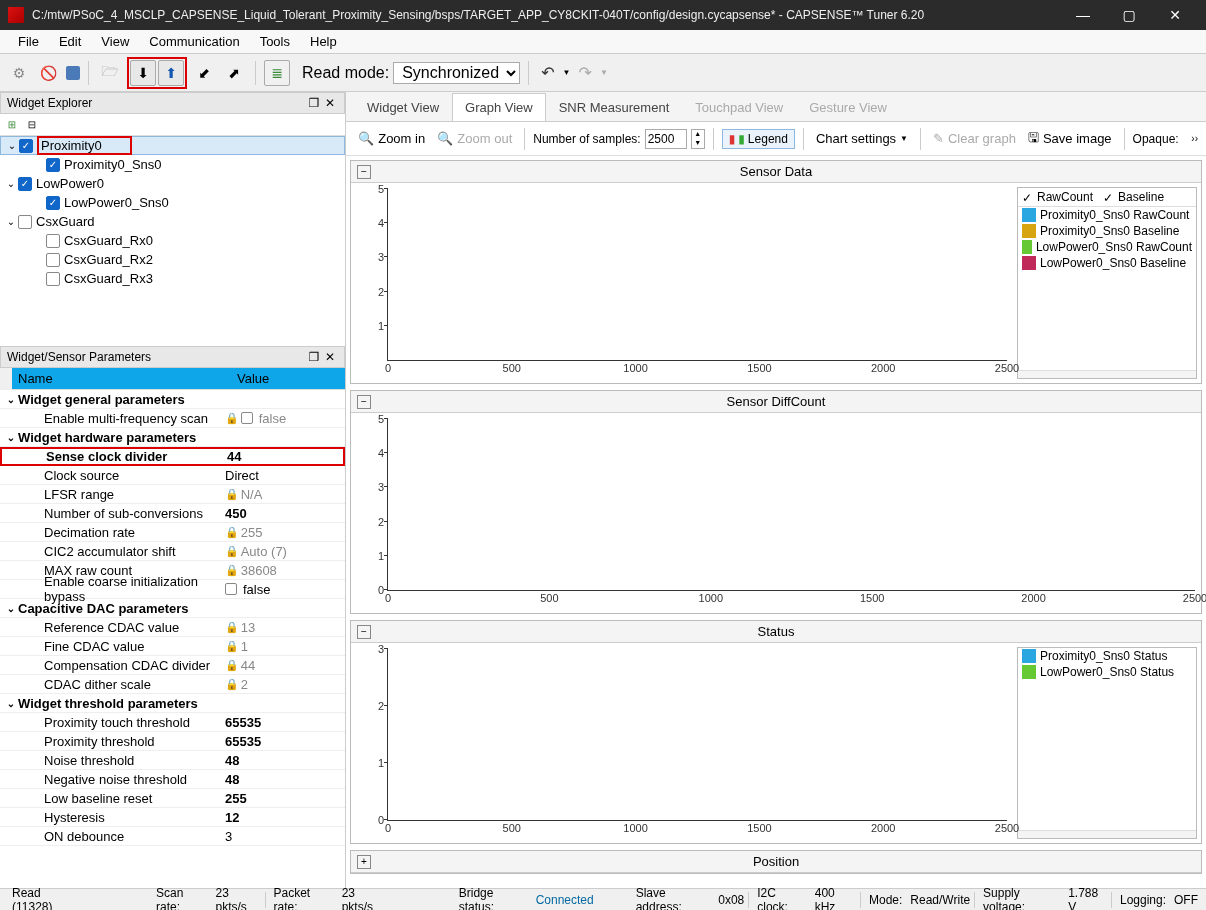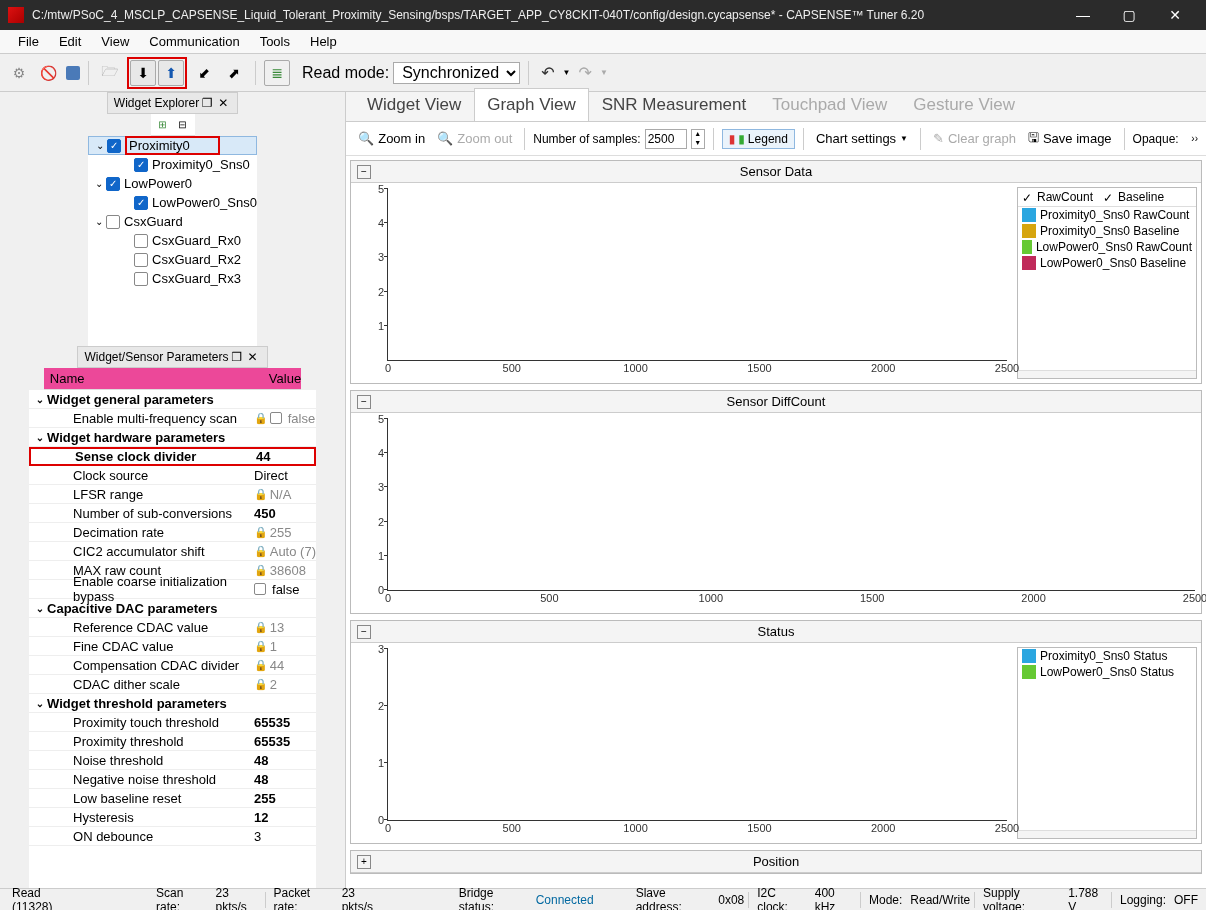--- a/index.html
+++ b/index.html
@@ -16,54 +16,54 @@
   .tool-bar { background: #f0f0f0; height: 38px; display: flex; align-items: center; padding: 0 6px; border-bottom: 1px solid #ccc; gap: 4px; }
   .tb-btn { width: 26px; height: 26px; display: flex; align-items: center; justify-content: center; border-radius: 2px; font-size: 14px; }
   .tb-sep { width: 1px; height: 24px; background: #ccc; margin: 0 4px; }
   .tb-box-red { border: 2px solid #d00; display: flex; padding: 0px; }
   .tb-label { font-size: 16px; margin-left: 8px; }
   select { font-size: 16px; height: 22px; border: 1px solid #aaa; background: #fff; padding: 0 4px;}
   .arrow-btn { font-size: 16px; color: #333; padding: 0 4px;}
 
   .main-row { height: 796px; display: flex; }
 
-  .left-col { width: 346px; display: flex; flex-direction: column; border-right: 1px solid #ccc; align-items: center; }
+  .left-col { width: 346px; display: flex; flex-direction: column; border-right: 1px solid #ccc; }
   .panel-hdr { background: #e8e8e8; border: 1px solid #ccc; height: 22px; display: flex; align-items: center; padding: 0 6px; font-size: 12px;}
   .panel-hdr .hdr-title { flex: 1; }
   .panel-hdr .hdr-icon { width: 16px; text-align: center; font-size: 12px;}
   .mini-icons { height: 22px; display: flex; align-items: center; padding: 0 4px; gap: 4px; background: #fff; border-bottom:1px solid #ddd;}
   .mini-icons .mi { width: 16px; height: 16px; font-size: 10px; display:flex;align-items:center;justify-content:center;}
 
   .tree { background: #fff; flex: 0 0 210px; overflow: auto; font-size: 13px; }
   .tree-row { height: 19px; display: flex; align-items: center; padding-left: 4px; white-space: nowrap;}
   .tree-row.sel { background: #d8e9f8; border:1px solid #8fb8e0;}
   .tree-row .tw { width: 14px; text-align: center; font-size: 10px;}
   .tree-row .cb { width: 14px; height: 14px; border: 1px solid #888; border-radius: 2px; margin-right: 4px; display: inline-flex; align-items:center; justify-content:center; font-size:10px;}
   .tree-row .cb.chk { background: #1066c9; border-color: #1066c9; color:#fff;}
 
-  .params-hdr-row { display: flex; background: #ec4899; border-bottom: 1px solid #ddd; height: 22px; align-items:center;}
+  .params-hdr-row { display: flex; background: #0ea5e9; border-bottom: 1px solid #ddd; height: 22px; align-items:center;margin-left:12px;}
   .params-hdr-row .col1 { width: 225px; padding-left: 6px; font-size: 13px;}
   .params-hdr-row .col2 { flex: 1; font-size: 13px;}
   .params { background: #fff; flex: 1; overflow: auto; font-size: 13px;}
   .prow { display: flex; height: 19px; align-items: center; border-bottom: 1px solid #eee;}
   .prow.group { background: #fff; font-weight: bold;}
   .prow .c1 { width: 225px; display: flex; align-items: center;}
   .prow .c2 { flex: 1; display: flex; align-items: center; gap:2px;}
   .prow .tw { width: 14px; text-align: center; font-size: 10px;}
   .prow.indent .c1 { padding-left: 44px;}
   .prow.group .c1 { padding-left: 4px;}
   .lock { color:#888; font-size: 11px;}
   .val-gray { color:#888;}
   .val-bold { font-weight: bold;}
   .cb-sm { width:12px;height:12px;border:1px solid #888;border-radius:2px;display:inline-block;margin-right:4px;}
   .prow.hl { border: 2px solid #d00; font-weight: bold;}
 
   .right-col { flex: 1; display: flex; flex-direction: column; background: #fff;}
   .tabs { height: 30px; display: flex; align-items: flex-end; background: #f4f4f4; border-bottom: 1px solid #ccc; padding-left: 8px;}
-  .tab { padding: 6px 12px; font-size: 17px; color: #444; border: 1px solid transparent; border-bottom: none;}
+  .tab { padding: 6px 12px; font-size: 13px; color: #444; border: 1px solid transparent; border-bottom: none;}
   .tab.active { background: #fff; border-color: #ccc; font-weight: 500;}
   .tab.disabled { color: #aaa;}
 
   .chart-tb { height: 34px; display: flex; align-items: center; padding: 0 8px; gap: 4px; border-bottom: 1px solid #ddd;}
   .ct-btn { display: flex; align-items: center; gap: 4px; font-size: 13px; padding: 2px 4px;}
   .ct-btn.disabled { color: #aaa;}
   .ct-sep { width:1px; height:22px; background:#ccc; margin: 0 4px;}
   input.num { width: 42px; height: 20px; font-size: 12px; border: 1px solid #aaa; text-align:left; padding:0 2px;}
   .spinner { display:flex; flex-direction:column; border:1px solid #aaa; height:20px;}
   .spinner div{font-size:7px; height:9px; width:12px; text-align:center; line-height:8px;}

